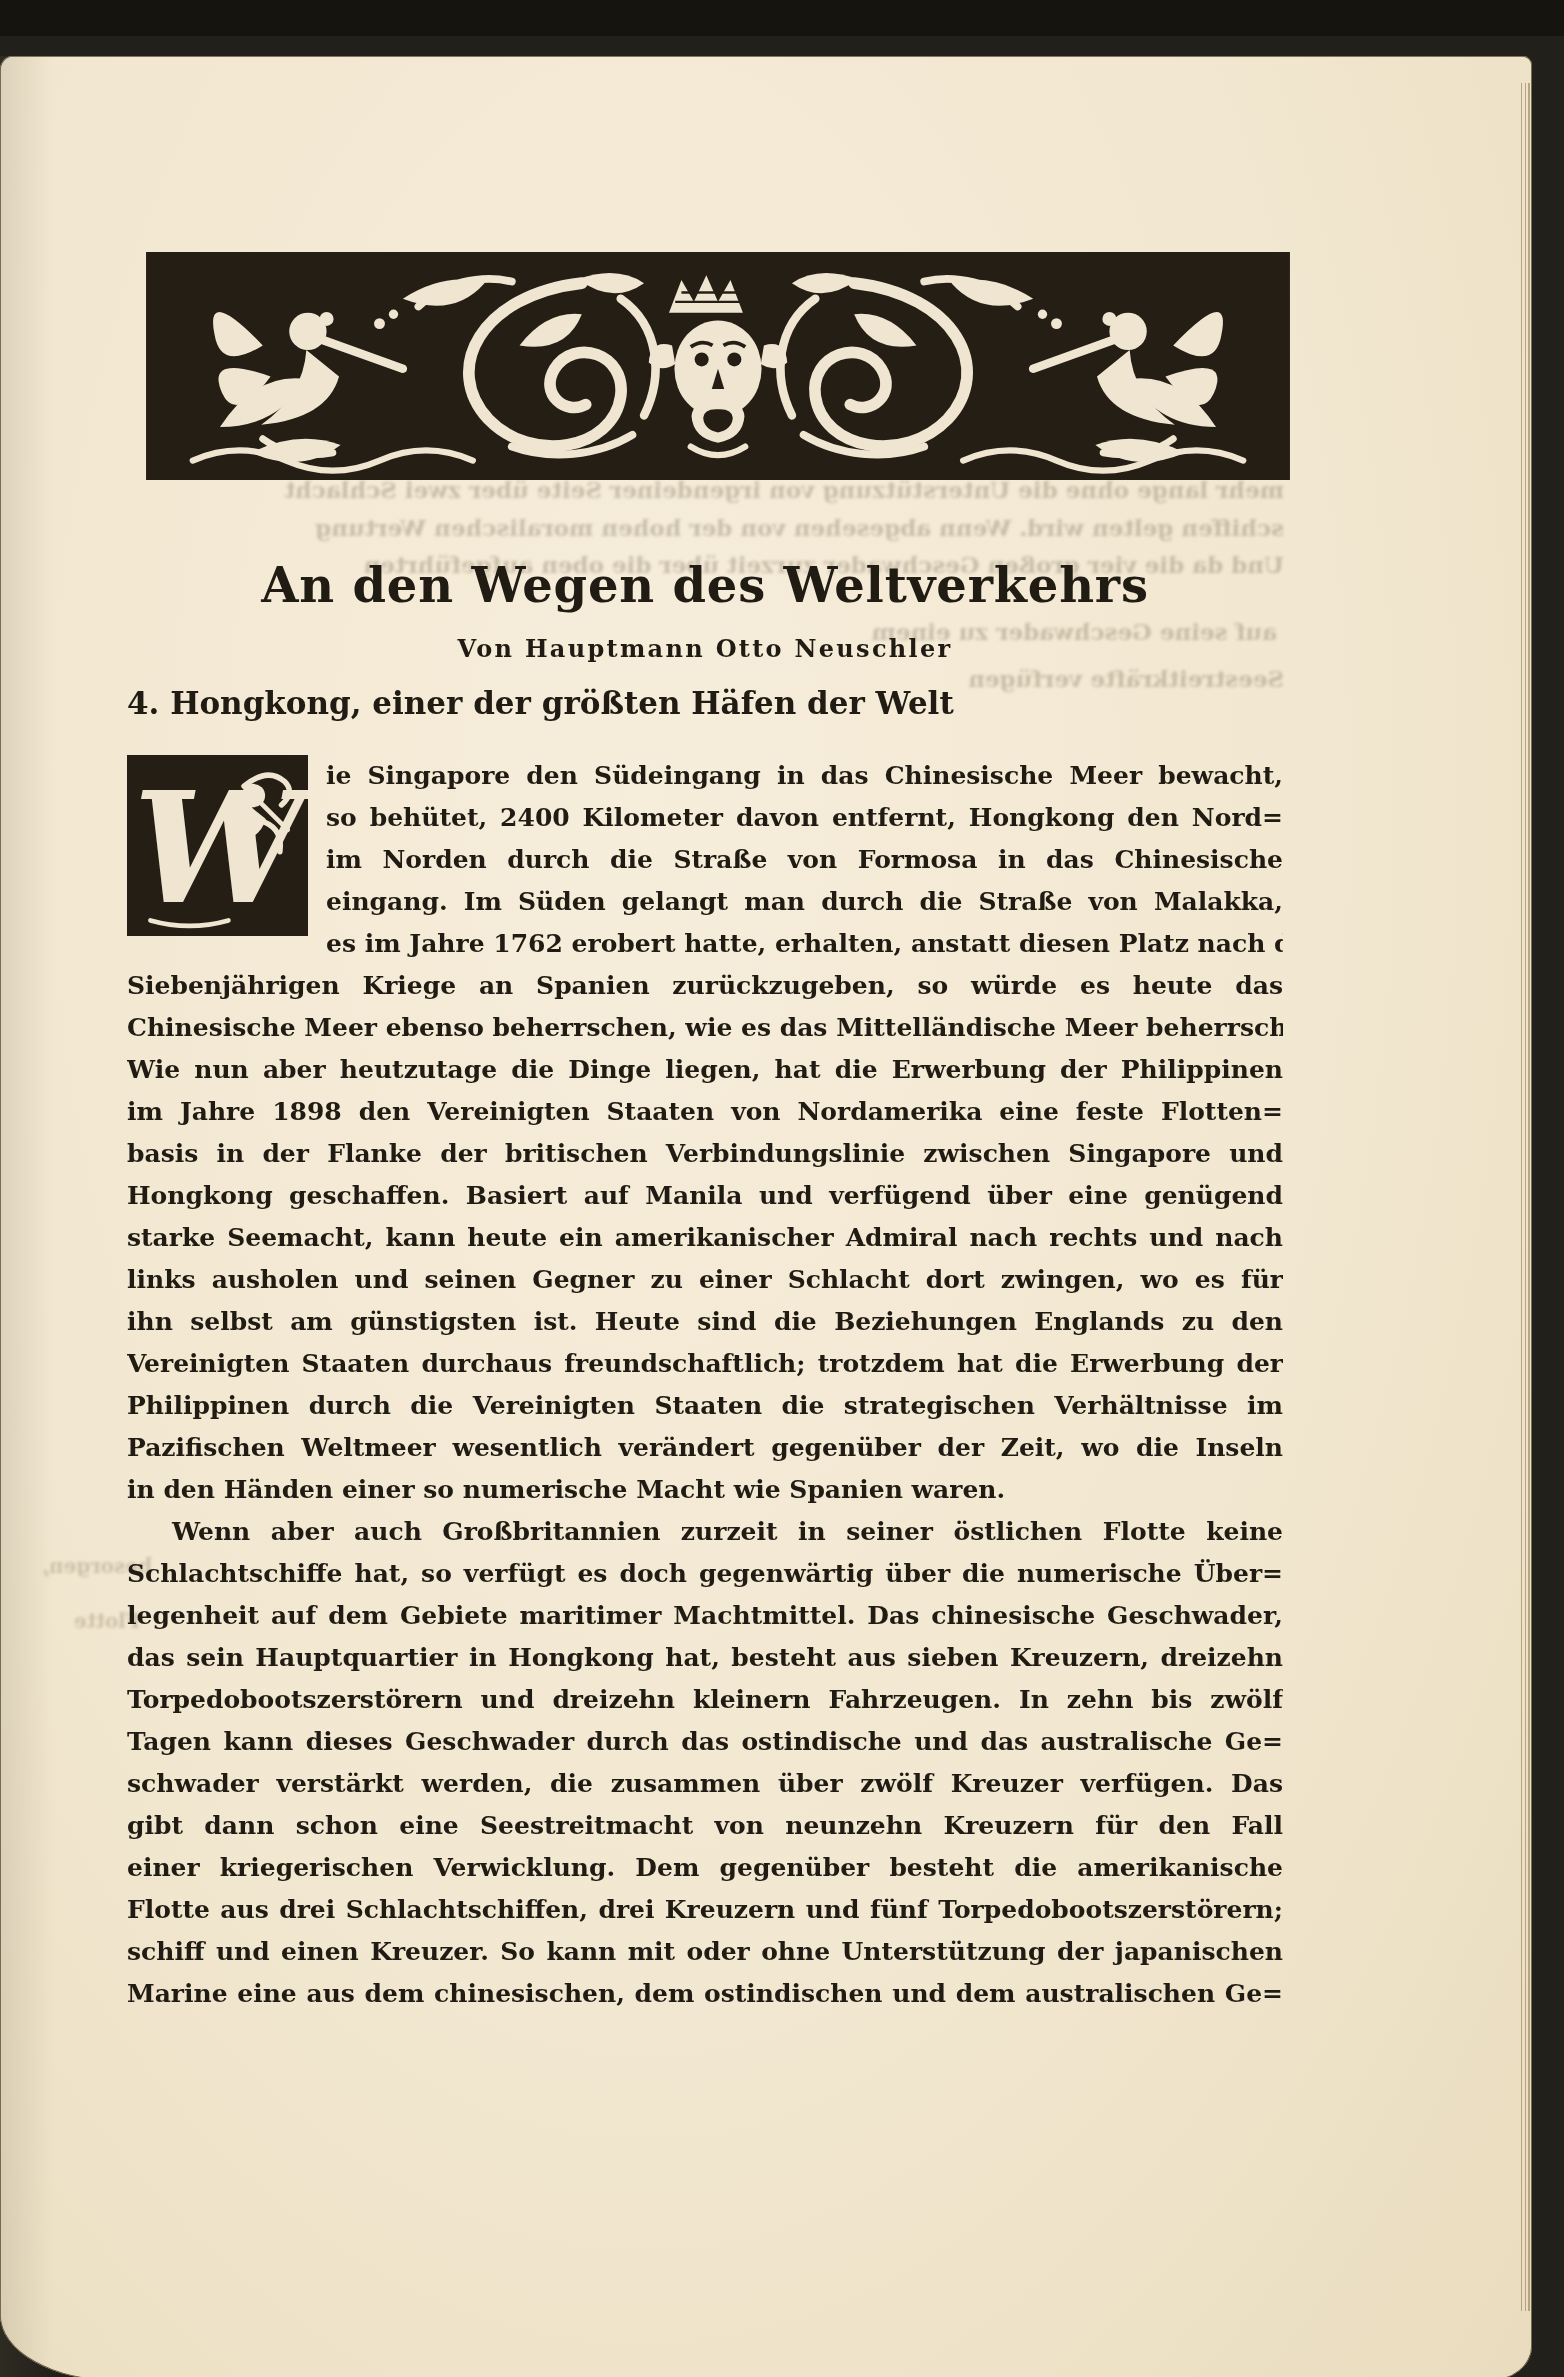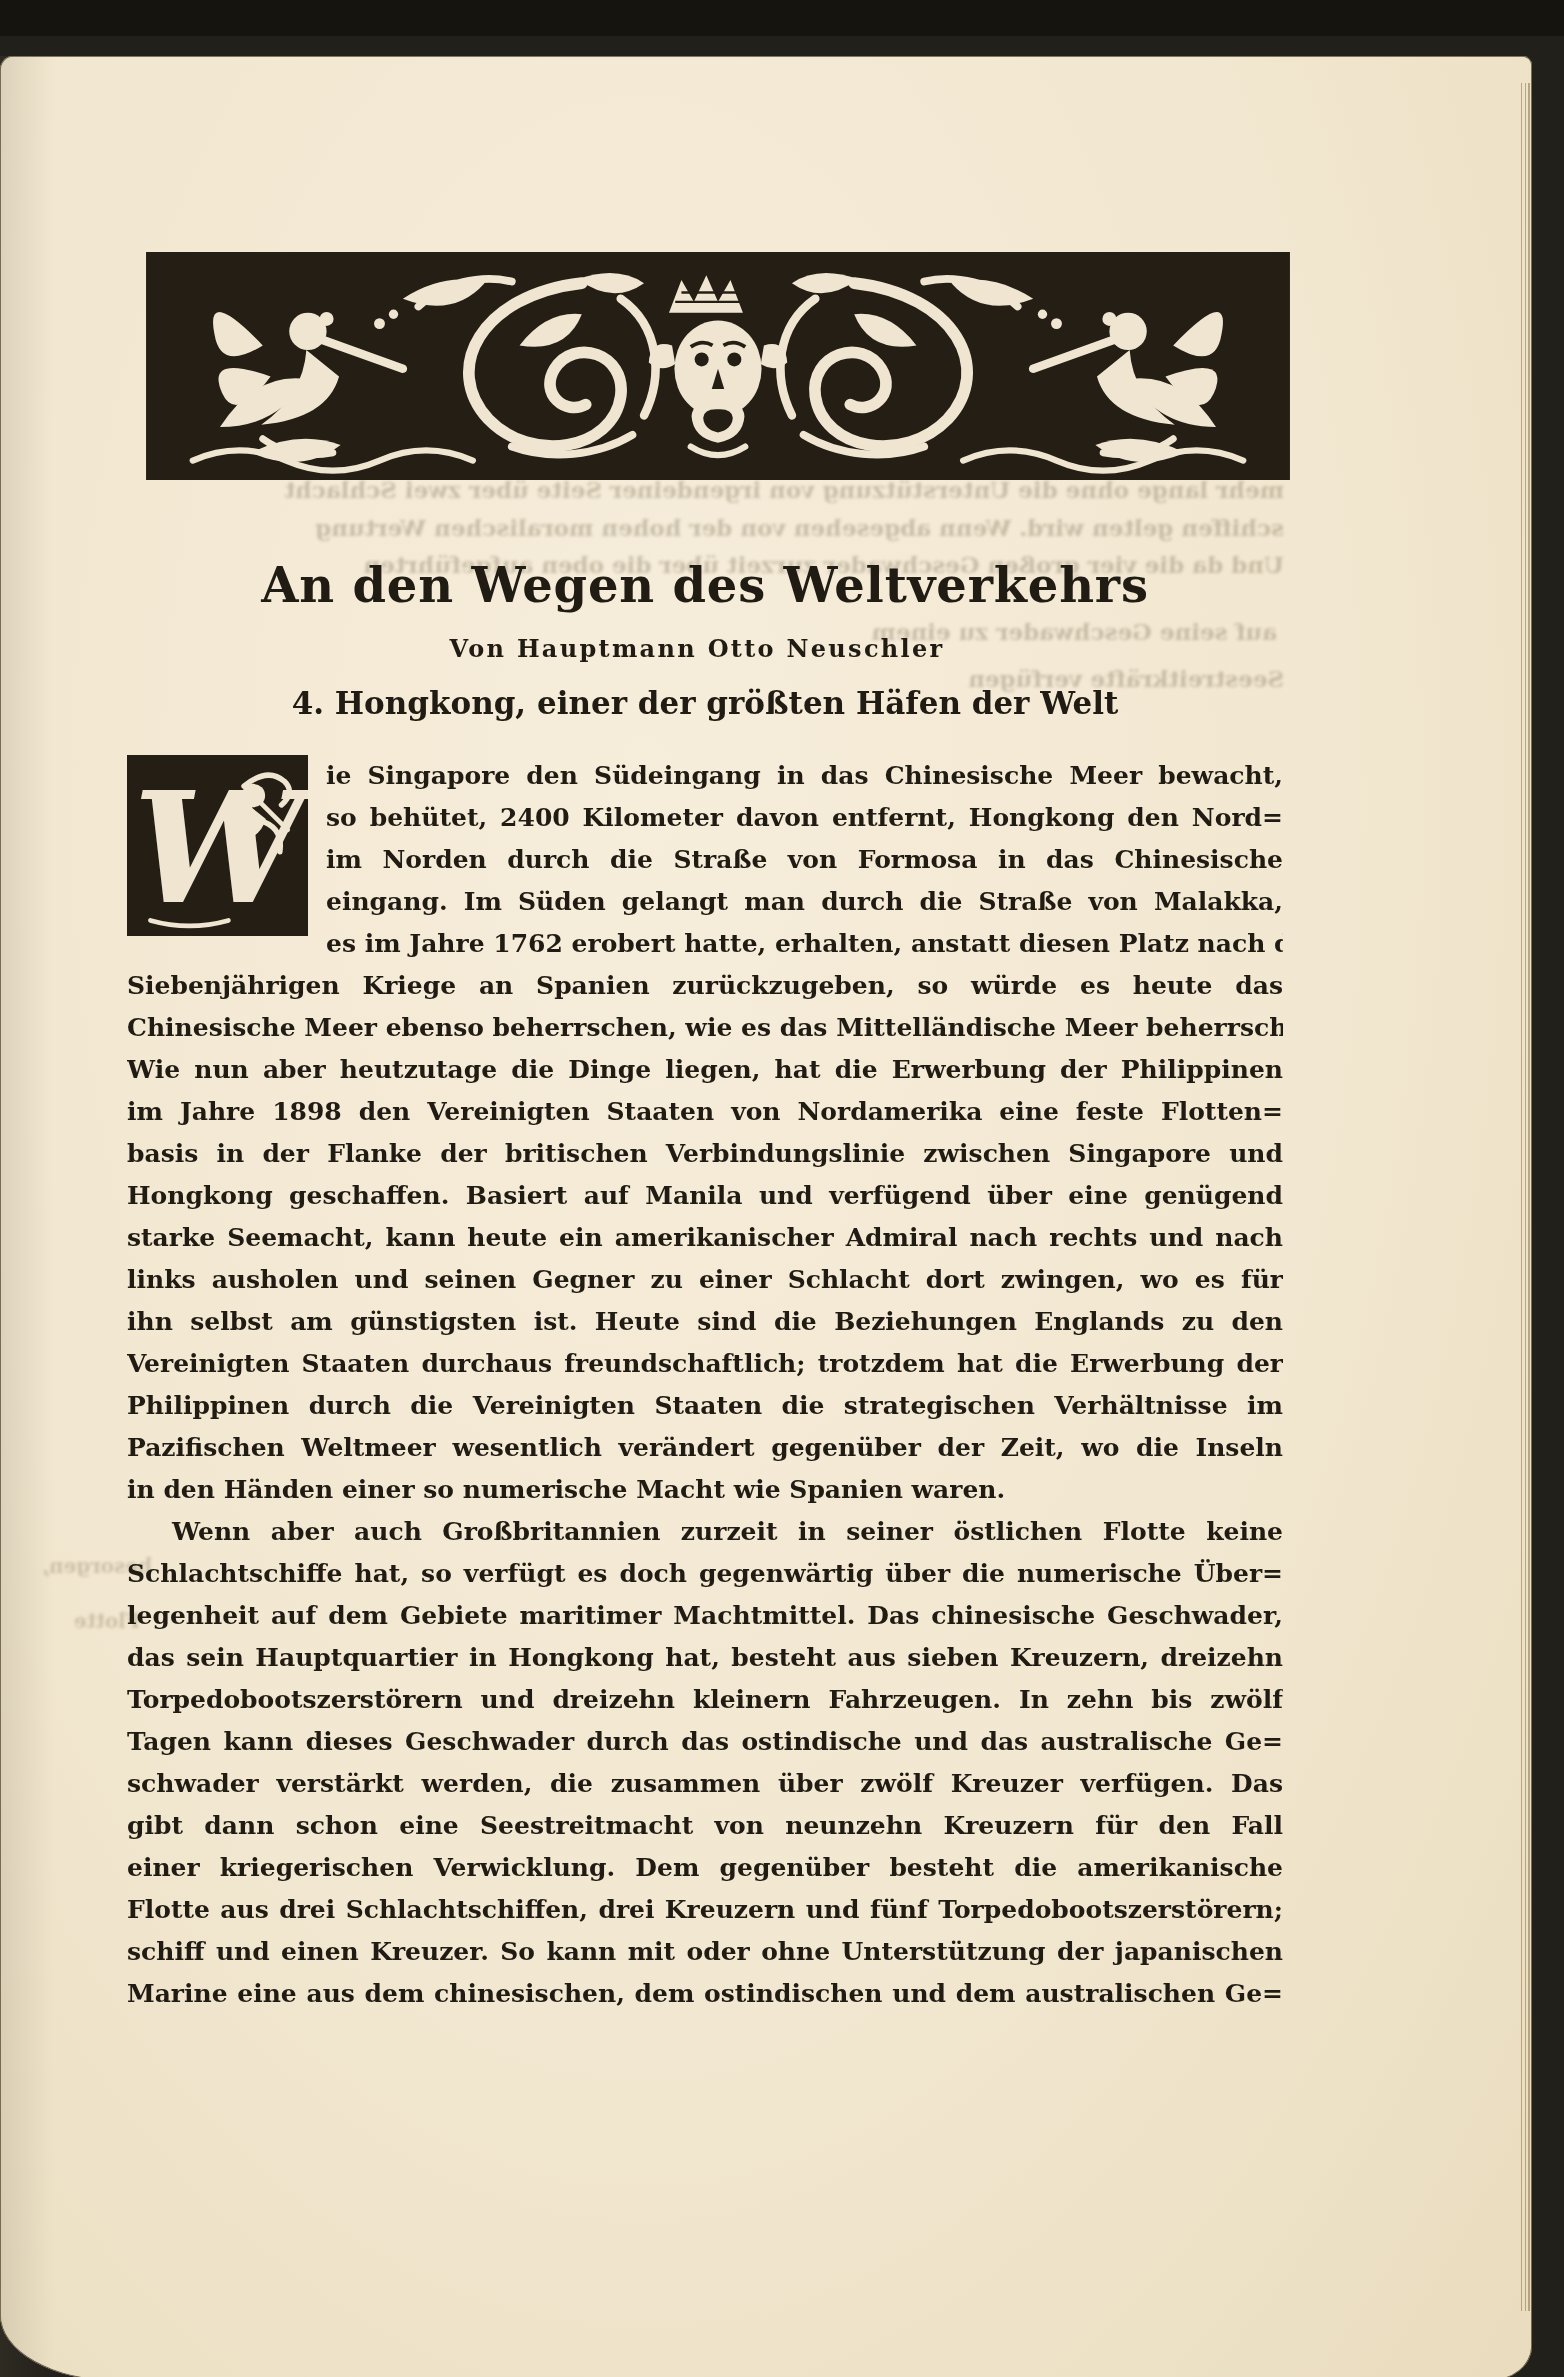--- a/index.html
+++ b/index.html
@@ -13,23 +13,23 @@
   .page::before{content:"";position:absolute;left:0;top:0;bottom:0;width:54px;
         background:linear-gradient(to right,rgba(110,100,80,.16),rgba(110,100,80,0));}
   .page-edge{position:absolute;right:1.6px;top:26.5px;bottom:70px;width:12.5px;
         background:repeating-linear-gradient(to left,
           rgba(138,116,74,.55) 0 1.6px, rgba(244,234,214,0) 1.6px 3.9px);}
   
   .ink{color:#201b13;}
   .ornament{position:absolute;left:146px;top:196px;width:1144px;height:228px;}
   .title{position:absolute;left:127px;top:502px;width:1156px;text-align:center;
         font-size:48px;line-height:54px;font-weight:bold;letter-spacing:0.8px;}
-  .byline{position:absolute;left:119px;top:577px;width:1156px;text-align:center;
+  .byline{position:absolute;left:127px;top:577px;width:1156px;text-align:center;
         font-size:24px;line-height:31px;font-weight:bold;letter-spacing:2.3px;}
-  .heading{position:absolute;left:127px;top:627px;width:1156px;text-align:center;
+  .heading{position:absolute;left:127px;top:627px;width:1156px;text-align:left;
         font-size:31px;line-height:40px;font-weight:bold;}
   .bodytext{position:absolute;left:127px;top:699px;width:1156px;
         font-size:25px;font-weight:bold;}
   .line{height:42px;line-height:42px;white-space:nowrap;overflow:hidden;
         text-align:justify;text-align-last:justify;}
   .line.endpara{text-align-last:left;}
   .line.indent{text-indent:45px;}
   .dropcap{float:left;width:199px;height:210px;}
   .dropcap svg{display:block;}
   

